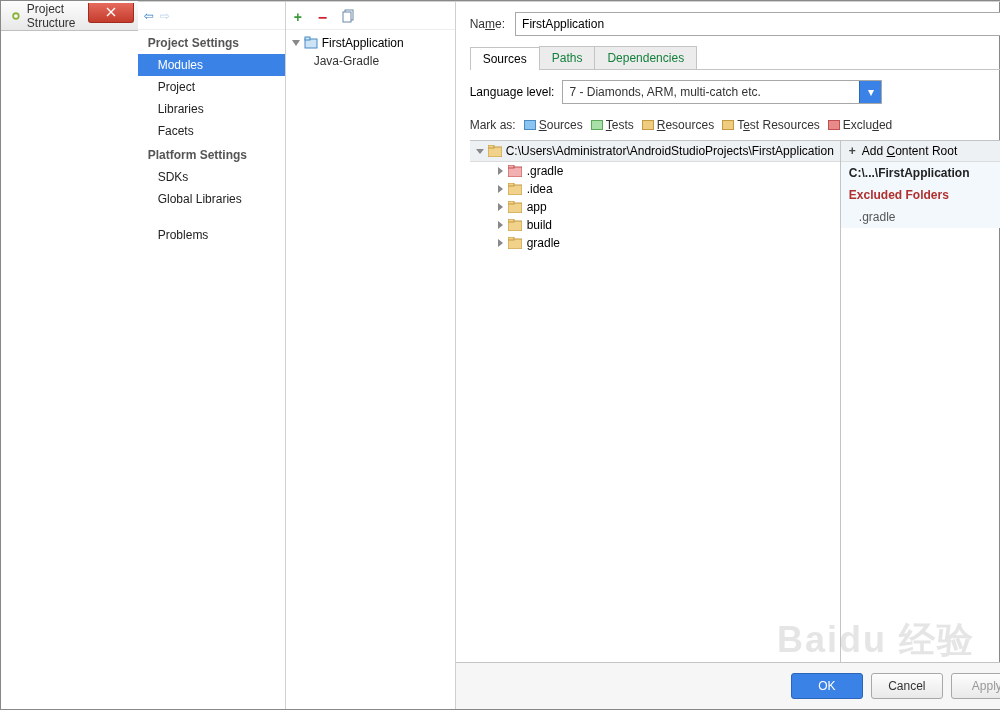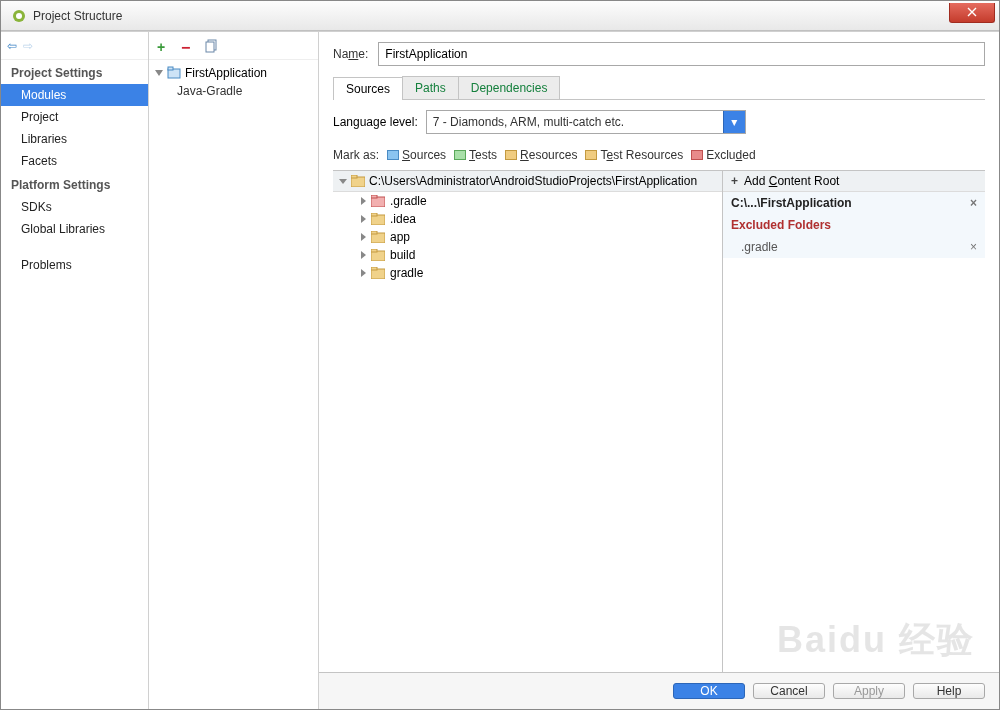--- a/index.html
+++ b/index.html
@@ -1,17 +1,17 @@
 <!DOCTYPE html>
 <html><head>
 <meta charset="utf-8">
 <style>
 * { box-sizing: border-box; margin: 0; padding: 0; font-family: "Segoe UI", Tahoma, sans-serif; font-size: 12px; }
 body { background: #f0f0f0; width: 1000px; height: 710px; overflow: hidden; }
-.window { width: 1000px; height: 710px; background: #fff; border: 1px solid #888; display: flex; flex-direction: column; }
+.window { width: 1000px; height: 710px; background: #fff; border: 1px solid #888; display: flex; flex-direction: row; }
 .titlebar { height: 30px; background: linear-gradient(#fdfdfd,#e8e8e8); display: flex; align-items: center; padding: 0 4px; border-bottom: 1px solid #c0c0c0; }
 .titlebar .app-icon { width: 16px; height: 16px; margin: 0 6px; color: #6a9a2b; }
 .titlebar .title { color: #333; margin-right: auto; }
 .titlebar .faded { color: #bbb; margin-left: 6px; }
 .winbtn { width: 46px; height: 20px; margin-top:-6px; border:1px solid #aaa; border-top:none; background: linear-gradient(#f5f5f5,#e0e0e0); display:flex; align-items:center; justify-content:center; color:#555; }
 .winbtn.close { background: linear-gradient(#e56b5f,#c43c2c); border-color:#a02c20; color:#fff; border-radius:0 0 3px 3px; }
 
 .body { flex:1; display:flex; border-top:1px solid #d0d0d0; min-height:0; }
 
 .leftnav { width:148px; background:#fff; border-right:1px solid #d0d0d0; display:flex; flex-direction:column; }
@@ -72,21 +72,21 @@
 .right-panel { width:262px; display:flex; flex-direction:column; }
 .rp-header { display:flex; align-items:center; padding:3px 8px; gap:6px; background:#eef1f3; border-bottom:1px solid #dcdcdc; }
 .rp-plus { font-weight:bold; color:#444; }
 .rp-row { display:flex; align-items:center; padding:4px 8px; background:#f3f8fc; }
 .rp-row.bold { font-weight:bold; color:#222; }
 .rp-row .x { margin-left:auto; color:#777; cursor:pointer; }
 .rp-excl-hdr { color:#b03030; font-weight:bold; padding:4px 8px; background:#f3f8fc; }
 .rp-row.sub { padding-left:18px; color:#555; background:#f3f8fc; }
 
 .btnbar { border-top:1px solid #c4c4c4; padding:10px 14px; display:flex; justify-content:flex-end; gap:8px; background:#f6f6f6; }
-.btn { min-width:72px; height:16px; border:1px solid #a8a8a8; background:linear-gradient(#fdfdfd,#e9e9e9); border-radius:3px; cursor:pointer; padding:0 12px; color:#333; }
+.btn { min-width:72px; height:26px; border:1px solid #a8a8a8; background:linear-gradient(#fdfdfd,#e9e9e9); border-radius:3px; cursor:pointer; padding:0 12px; color:#333; }
 .btn.primary { background:#3b82e6; border-color:#2c66b8; color:#fff; }
 .btn.disabled { color:#999; }
 
 .watermark { position:absolute; right:25px; bottom:45px; font-size:36px; color:rgba(180,180,180,.35); font-weight:bold; pointer-events:none; letter-spacing:2px; }
 </style>
 </head>
 <body>
 
 <div class="window">
 

